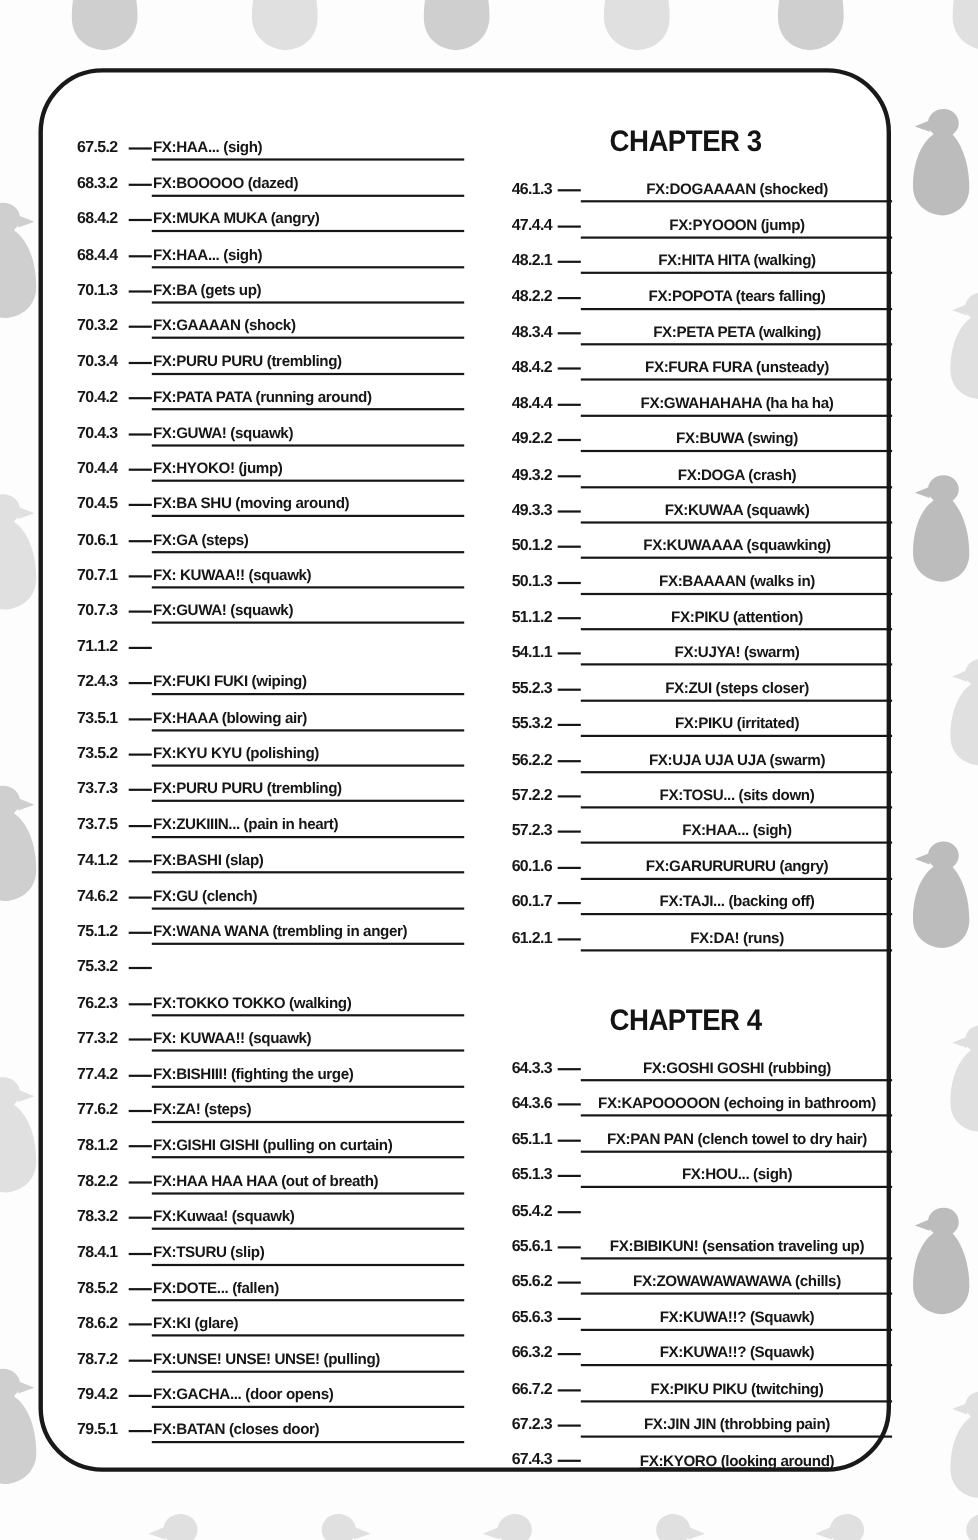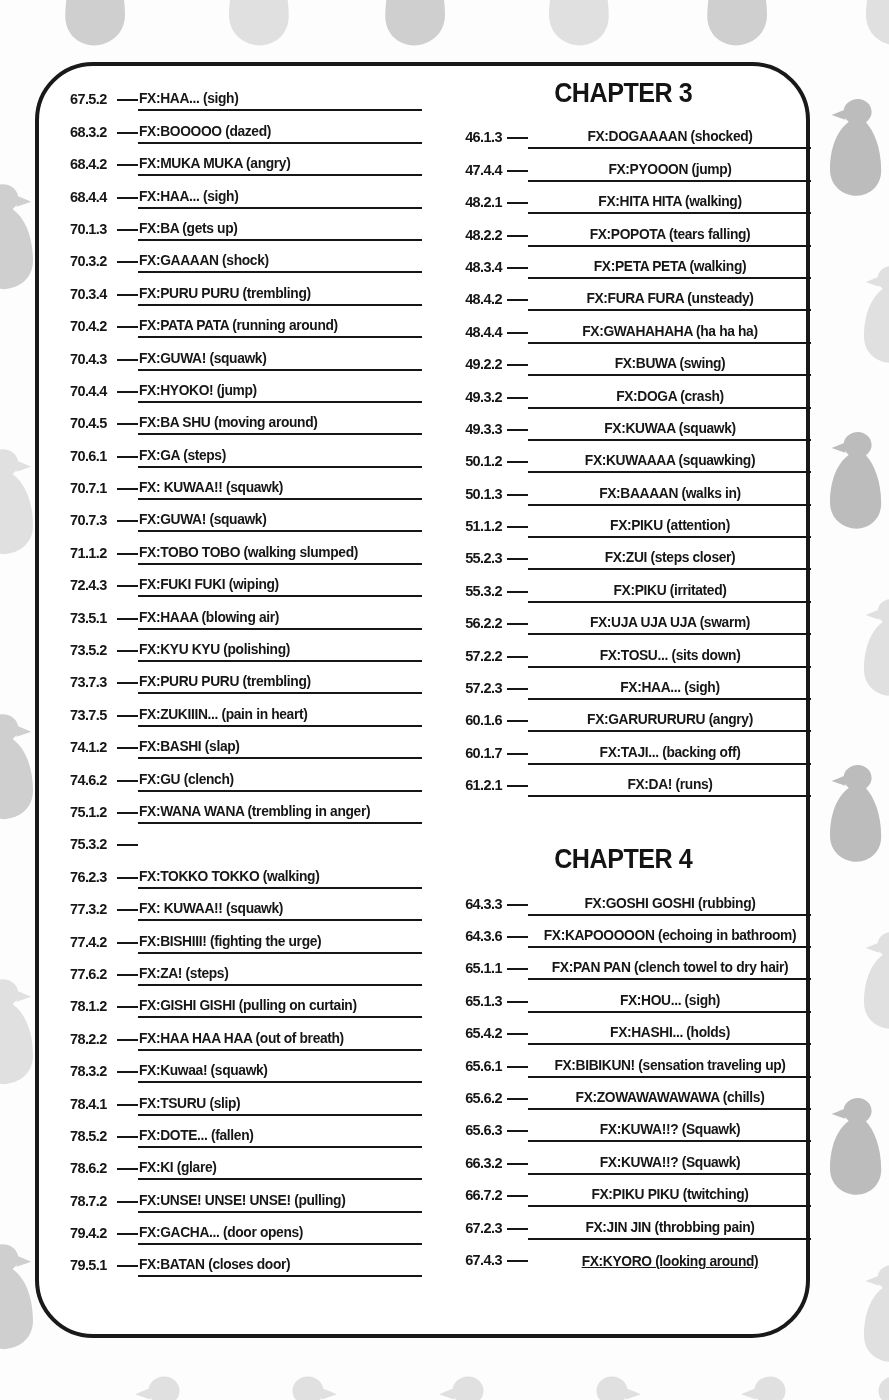--- a/index.html
+++ b/index.html
@@ -18,21 +18,21 @@
 
   .panel{
     position:absolute;z-index:1;
     left:35px;top:62px;
     width:775px;height:1276px;
     background:#fff;
     border:4px solid #191919;
     border-radius:58px;
     box-sizing:border-box;
   }
-  .col{position:absolute;}
+  .col{position:absolute;margin-top:35px;}
   .col-left{left:31px;top:13px;width:352px;}
   .col-right{left:421px;top:9px;width:351px;text-align:center;}
 
   .chapter{
     margin:0 0 6px 0;
     font-size:27px;
     font-weight:700;
     letter-spacing:-0.5px;
     transform:scaleX(0.93);
     transform-origin:left center;
@@ -274,21 +274,20 @@
           <span class="fx">FX: KUWAA!! (squawk)</span>
         </div>
         <div class="fx-row">
           <span class="ref">70.7.3</span>
           <span class="dash"></span>
           <span class="fx">FX:GUWA! (squawk)</span>
         </div>
         <div class="fx-row">
           <span class="ref">71.1.2</span>
           <span class="dash"></span>
-          <span class="fx">FX:TOBO TOBO (walking slumped)</span>
         </div>
         <div class="fx-row">
           <span class="ref">72.4.3</span>
           <span class="dash"></span>
           <span class="fx">FX:FUKI FUKI (wiping)</span>
         </div>
         <div class="fx-row">
           <span class="ref">73.5.1</span>
           <span class="dash"></span>
           <span class="fx">FX:HAAA (blowing air)</span>
@@ -454,20 +453,25 @@
           <span class="ref">50.1.3</span>
           <span class="dash"></span>
           <span class="fx">FX:BAAAAN (walks in)</span>
         </div>
         <div class="fx-row">
           <span class="ref">51.1.2</span>
           <span class="dash"></span>
           <span class="fx">FX:PIKU (attention)</span>
         </div>
         <div class="fx-row">
+          <span class="ref">54.1.1</span>
+          <span class="dash"></span>
+          <span class="fx">FX:UJYA! (swarm)</span>
+        </div>
+        <div class="fx-row">
           <span class="ref">55.2.3</span>
           <span class="dash"></span>
           <span class="fx">FX:ZUI (steps closer)</span>
         </div>
         <div class="fx-row">
           <span class="ref">55.3.2</span>
           <span class="dash"></span>
           <span class="fx">FX:PIKU (irritated)</span>
         </div>
         <div class="fx-row">
@@ -517,21 +521,20 @@
           <span class="fx">FX:PAN PAN (clench towel to dry hair)</span>
         </div>
         <div class="fx-row">
           <span class="ref">65.1.3</span>
           <span class="dash"></span>
           <span class="fx">FX:HOU... (sigh)</span>
         </div>
         <div class="fx-row">
           <span class="ref">65.4.2</span>
           <span class="dash"></span>
-          <span class="fx">FX:HASHI... (holds)</span>
         </div>
         <div class="fx-row">
           <span class="ref">65.6.1</span>
           <span class="dash"></span>
           <span class="fx">FX:BIBIKUN! (sensation traveling up)</span>
         </div>
         <div class="fx-row">
           <span class="ref">65.6.2</span>
           <span class="dash"></span>
           <span class="fx">FX:ZOWAWAWAWAWA (chills)</span>

